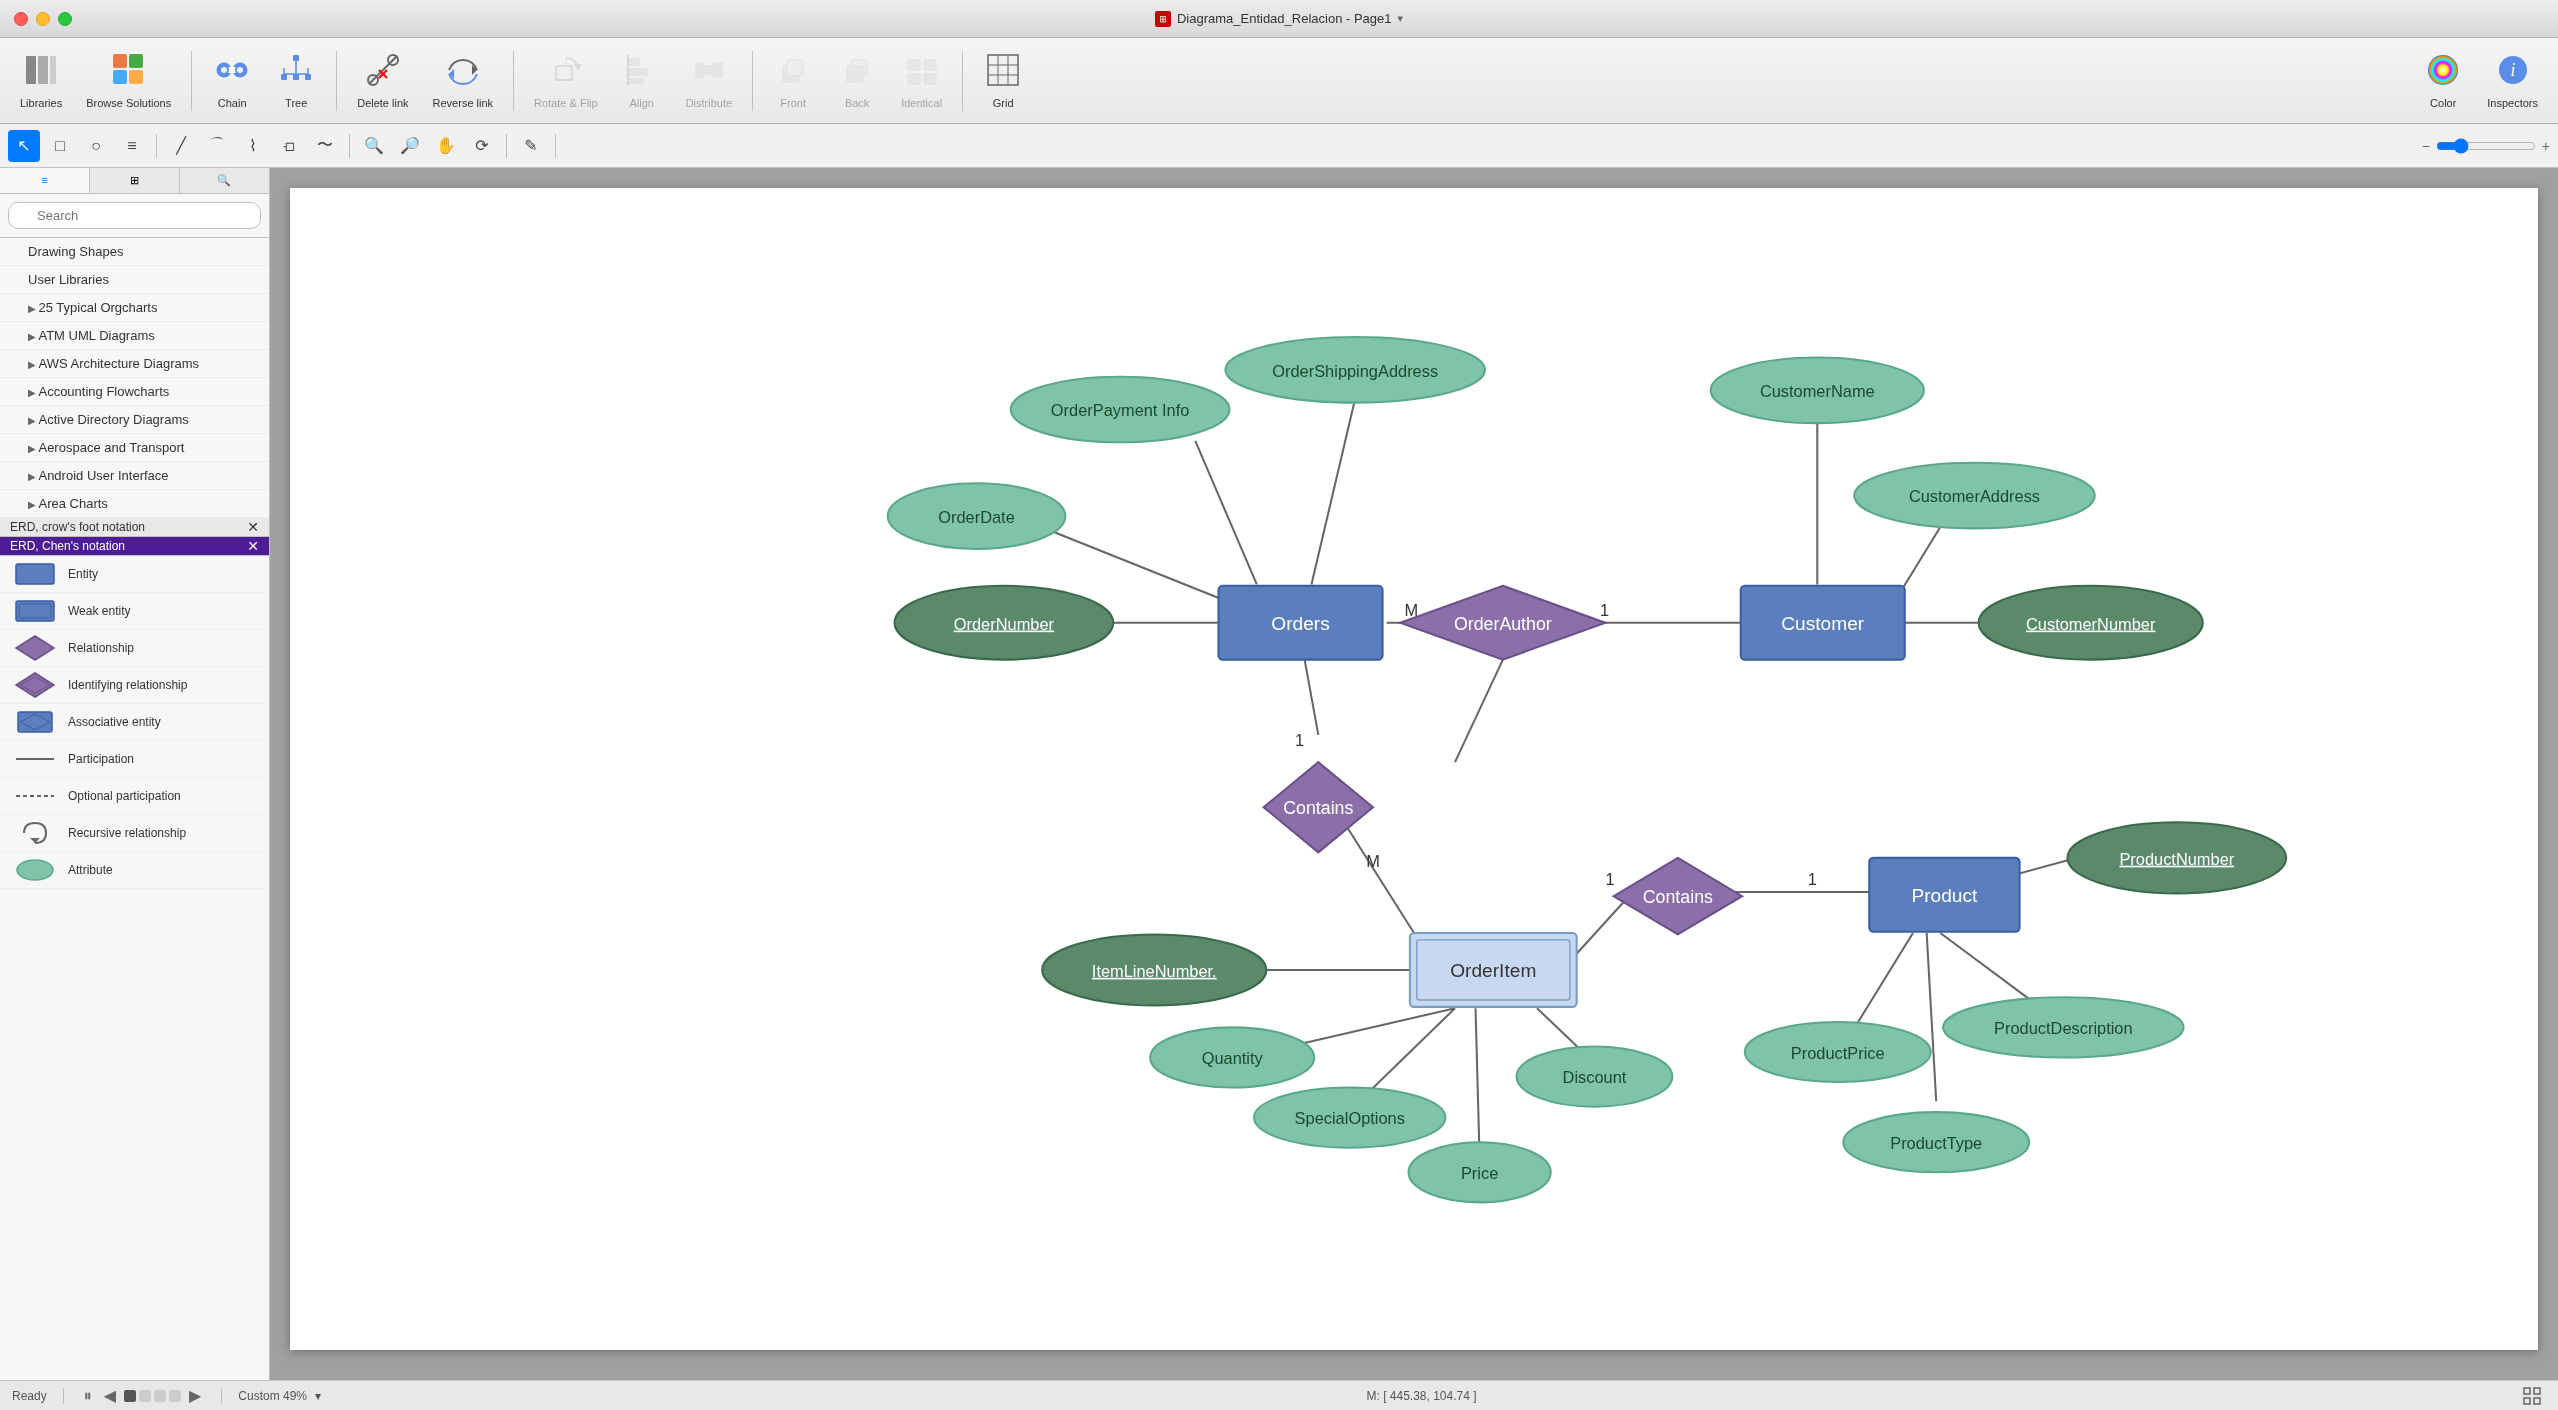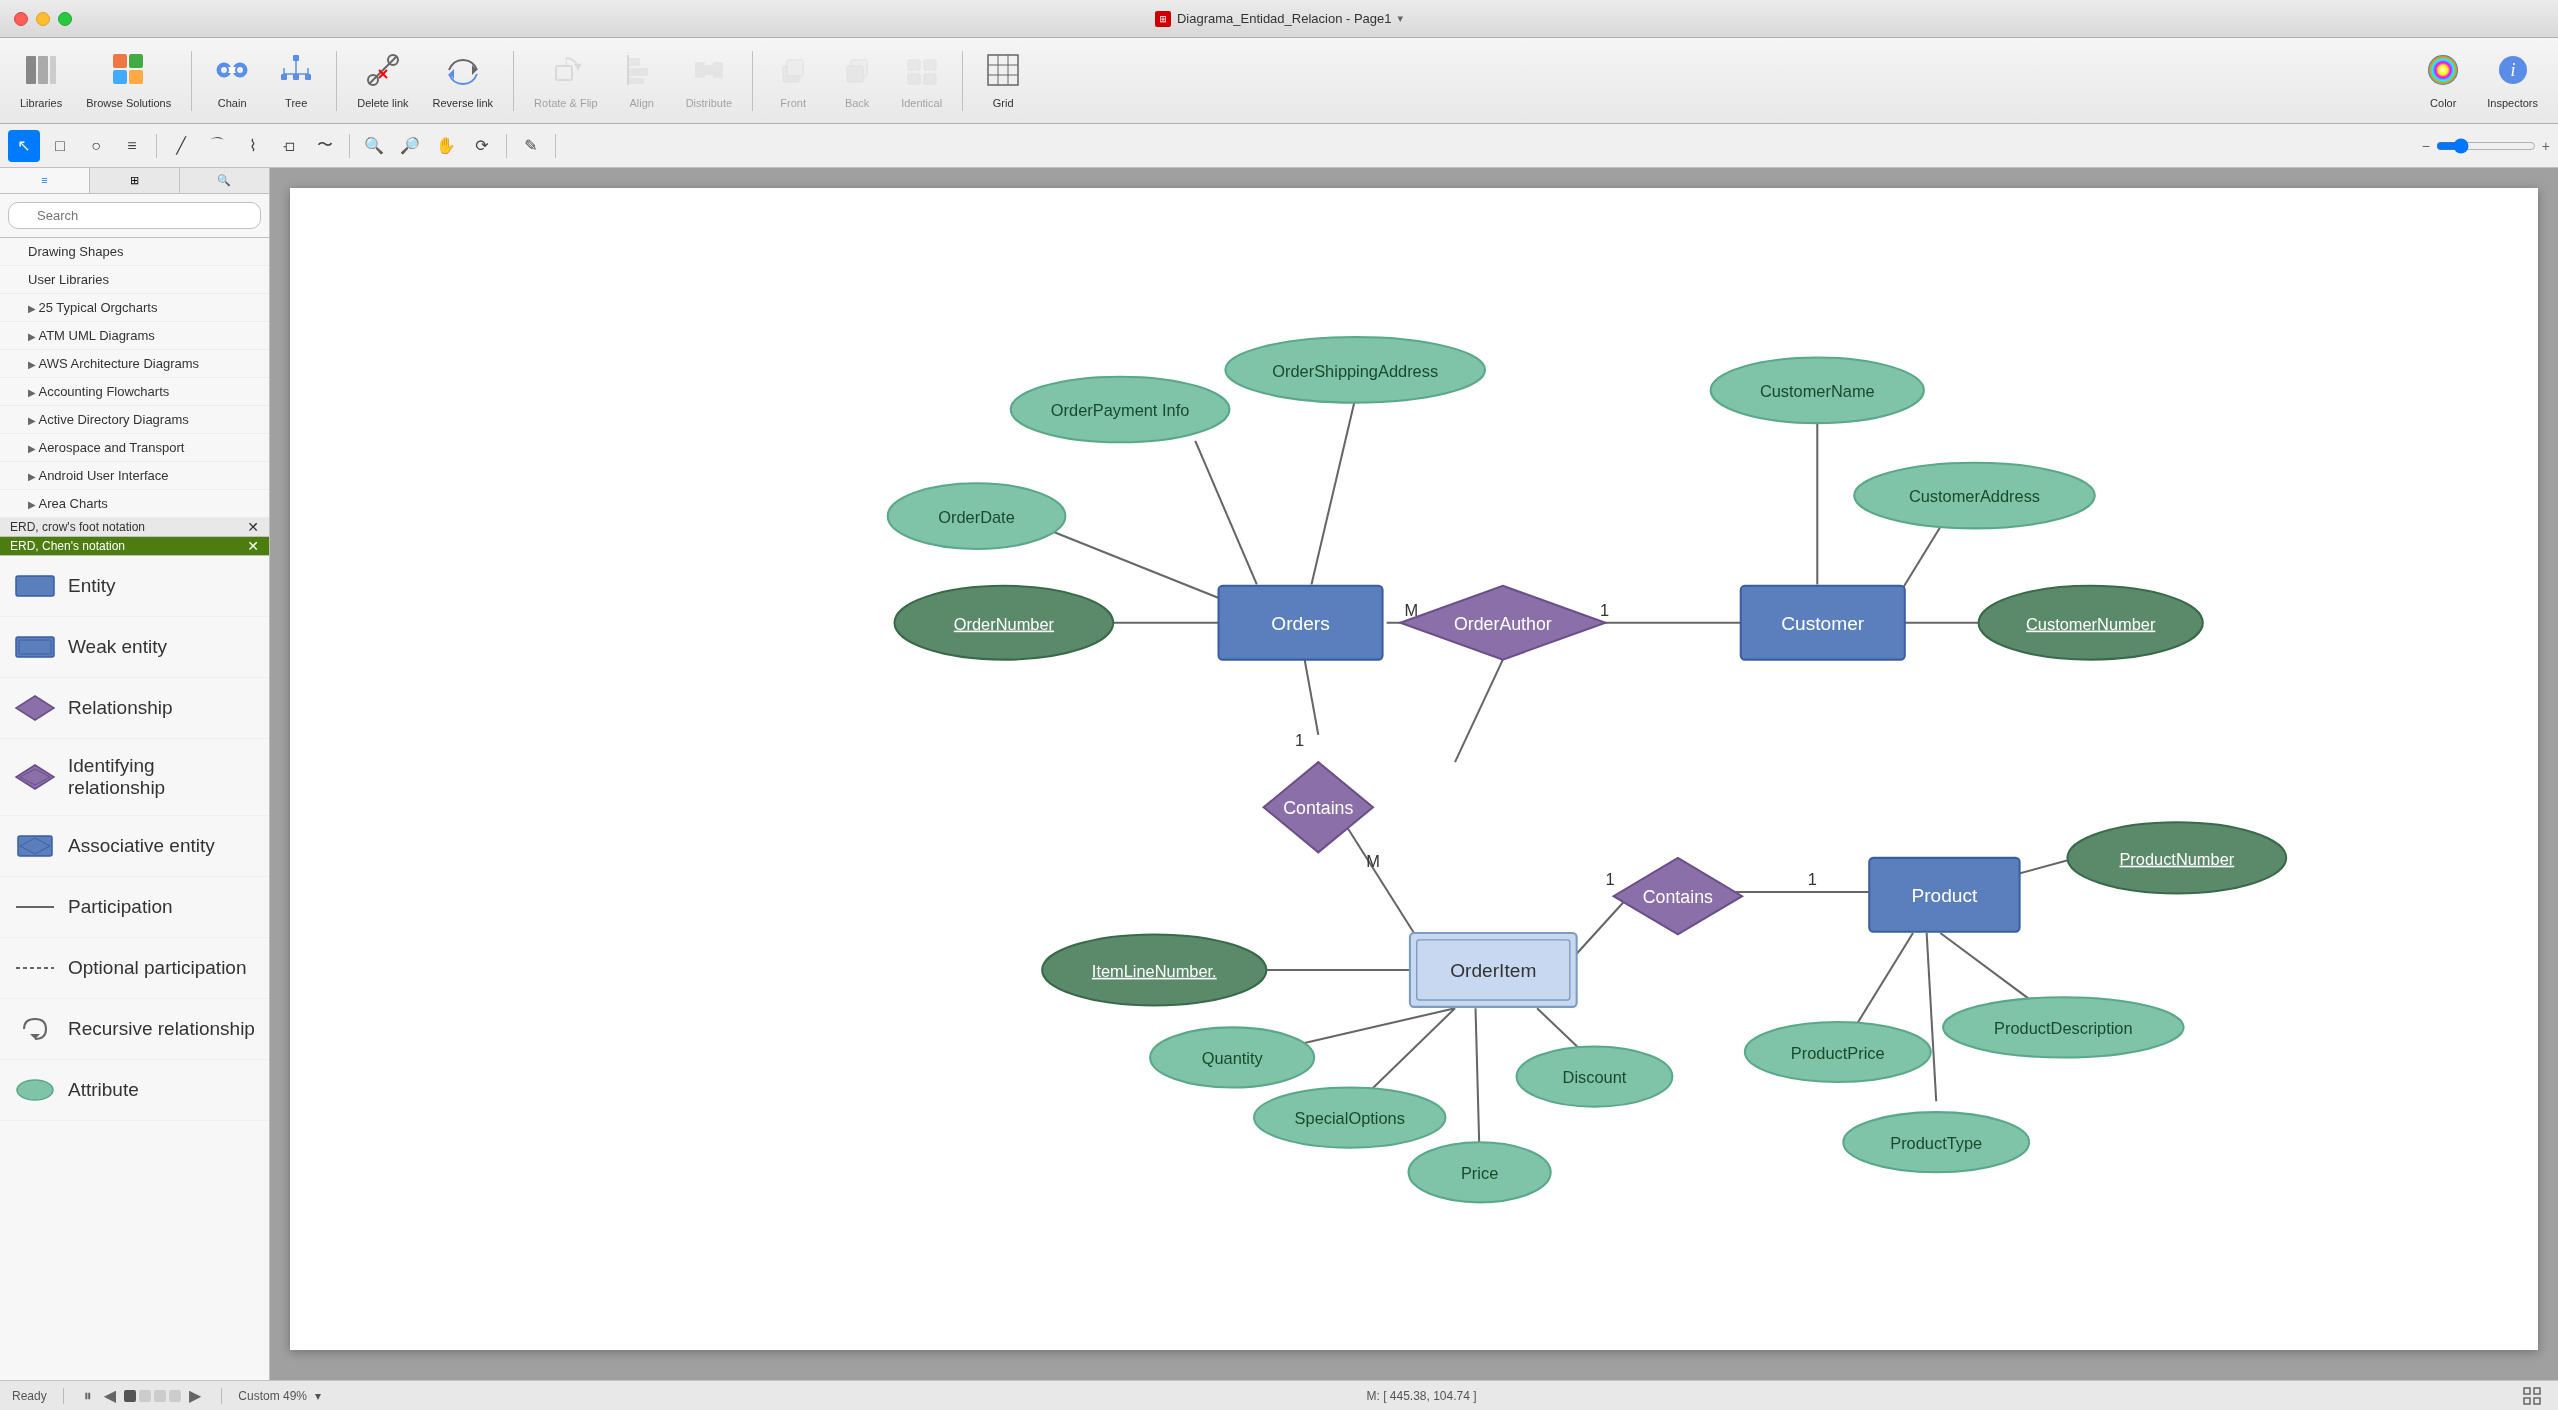--- a/index.html
+++ b/index.html
@@ -143,28 +143,28 @@
     .erd-panel-header {
       display: flex;
       align-items: center;
       justify-content: space-between;
       padding: 1px 10px;
       font-size: 12px;
       color: #333;
       background: #e8e8e8;
       border-bottom: 1px solid #c0c0c0;
     }
-    .erd-panel-header.active { background: #4d7c0f; color: white; }
+    .erd-panel-header.active { background: #4c1d95; color: white; }
     .erd-close { cursor: pointer; font-size: 14px; }
     .shape-item {
       display: flex;
       align-items: center;
       gap: 12px;
-      padding: 16px 14px;
-      font-size: 19px;
+      padding: 4px 14px;
+      font-size: 12px;
       color: #333;
       border-bottom: 1px solid #efefef;
       cursor: pointer;
     }
     .shape-preview {
       width: 42px; height: 28px;
       display: flex; align-items: center; justify-content: center;
       flex-shrink: 0;
     }
 

